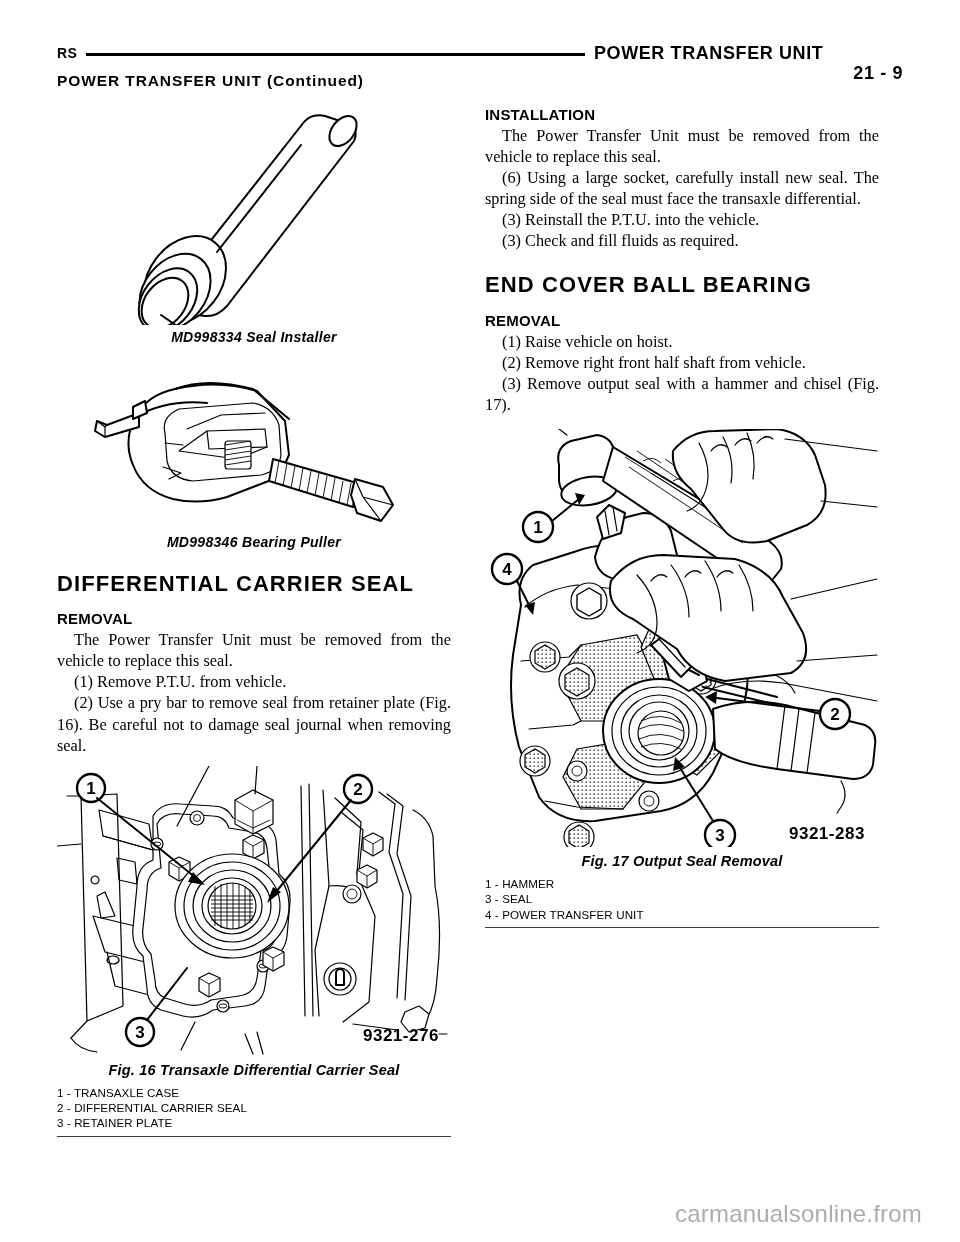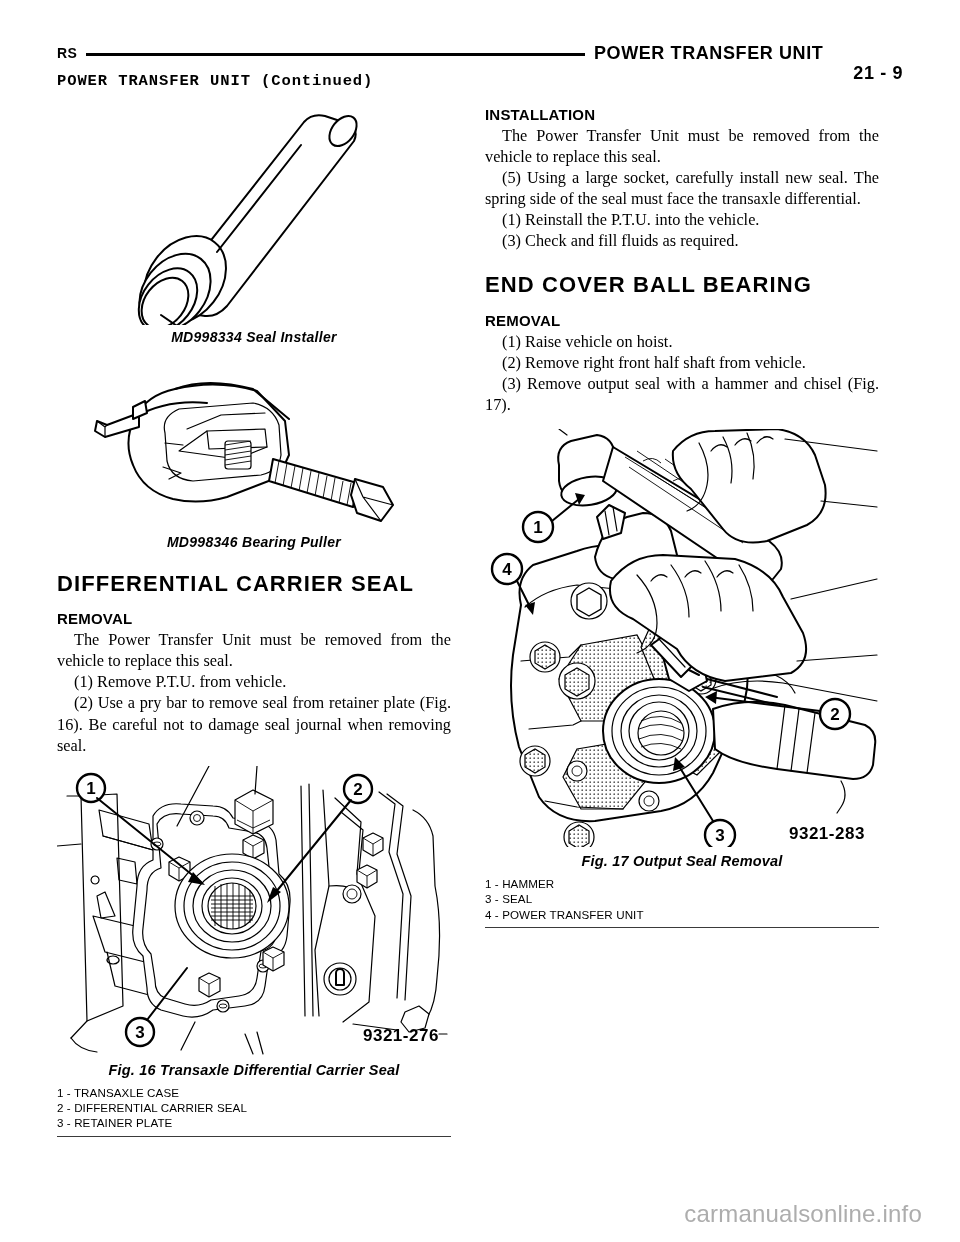--- a/index.html
+++ b/index.html
@@ -54,21 +54,21 @@
     letter-spacing: 0.6px;
     white-space: nowrap;
     margin-left: 30px;
     margin-top: 40px;
   }
 
   #continued-line {
     position: absolute;
     left: 57px;
     top: 72px;
-    font-family: Liberation Mono, monospace;
+    font-family: Liberation Sans, sans-serif;
     font-weight: bold;
     font-size: 15.5px;
     letter-spacing: 0.9px;
   }
 
   
   .column {
     position: absolute;
     top: 100px;
     width: 394px;
@@ -398,22 +398,22 @@
       <div class="legend-row">3 - RETAINER PLATE</div>
     </div>
     <hr class="fig-rule">
   </div>
 </div>
 
 <div class="column" id="column-right">
 
   <h2 class="sub-title">INSTALLATION</h2>
   <p class="body">The Power Transfer Unit must be removed from the vehicle to replace this seal.</p>
-  <p class="body">(5) Using a large socket, carefully install new seal. The spring side of the seal must face the transaxle differential.</p>
-  <p class="body">(1) Reinstall the P.T.U. into the vehicle.</p>
+  <p class="body">(6) Using a large socket, carefully install new seal. The spring side of the seal must face the transaxle differential.</p>
+  <p class="body">(3) Reinstall the P.T.U. into the vehicle.</p>
   <p class="body">(3) Check and fill fluids as required.</p>
 
   <h1 class="section-title">END COVER BALL BEARING</h1>
   <h2 class="sub-title">REMOVAL</h2>
   <p class="body">(1) Raise vehicle on hoist.</p>
   <p class="body">(2) Remove right front half shaft from vehicle.</p>
   <p class="body">(3) Remove output seal with a hammer and chisel (Fig. 17).</p>
 
   <div class="figure-block" style="margin-top:14px;">
     <div class="figure-art">
@@ -551,13 +551,13 @@
     <div class="fig-caption">Fig. 17 Output Seal Removal</div>
     <div class="fig-legend">
       <div class="legend-row">1 - HAMMER</div>
       <div class="legend-row">3 - SEAL</div>
       <div class="legend-row">4 - POWER TRANSFER UNIT</div>
     </div>
     <hr class="fig-rule">
   </div>
 </div>
 
-<div id="watermark">carmanualsonline.info</div>
+<div id="watermark">carmanualsonline.from</div>
 
 </body></html>

